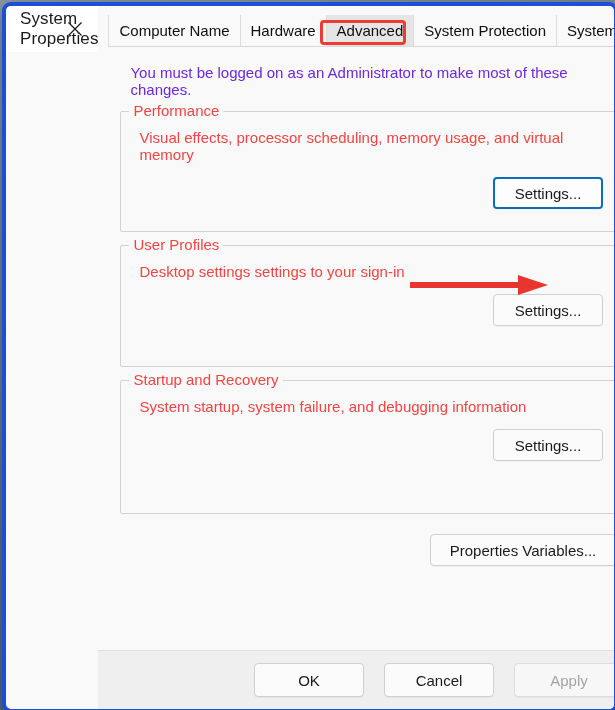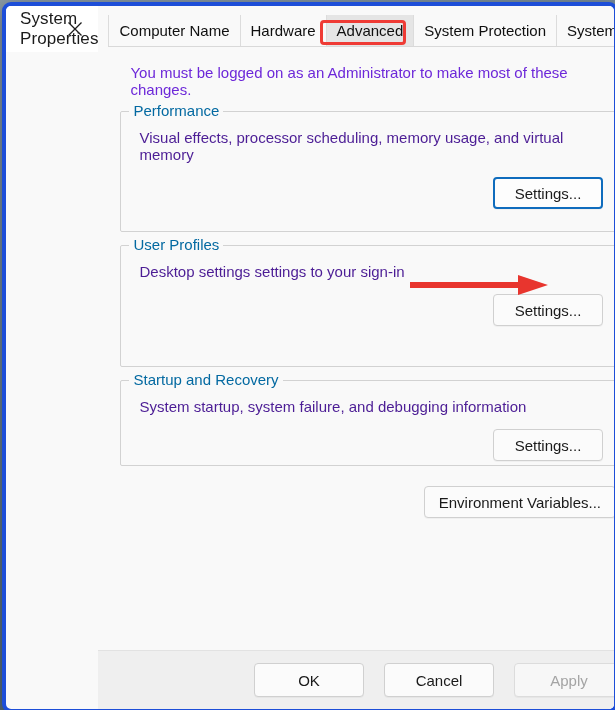--- a/index.html
+++ b/index.html
@@ -140,37 +140,37 @@
     background: transparent;
     box-sizing: border-box;
   }
   .group-legend {
     position: absolute;
     top: -10px;
     left: 8px;
     padding: 0 4px;
     background: #f9f9f9;
     font-size: 15px;
-    color: #0369a1;
+    color: #ef4444;
     white-space: nowrap;
   }
   .group-desc {
     font-size: 15px;
-    color: #4c1d95;
+    color: #ef4444;
     margin: 17px 0 0 18px;
   }
   .group-btnrow {
     display: flex;
     justify-content: flex-end;
     padding: 14px 12px 14px 0;
   }
 
   #group-performance { height: 121px; }
   #group-userprofiles { height: 122px; }
-  #group-startup { height: 86px; }
+  #group-startup { height: 134px; }
 
   
   .btn {
     font-family: "Liberation Sans", sans-serif;
     font-size: 15px;
     color: #1a1a1a;
     background: #fbfbfb;
     border: 1px solid #d0d0d0;
     border-radius: 4px;
     height: 32px;
@@ -286,21 +286,21 @@
 
       <div class="group" id="group-startup">
         <div class="group-legend">Startup and Recovery</div>
         <div class="group-desc">System startup, system failure, and debugging information</div>
         <div class="group-btnrow">
           <button class="btn" id="btn-startup-settings">Settings...</button>
         </div>
       </div>
 
       <div class="env-row">
-        <button class="btn" id="btn-env">Environment Variables...</button>
+        <button class="btn" id="btn-env">Properties Variables...</button>
       </div>
 
       <div class="annot-arrow">
         <svg width="140" height="26" viewBox="0 0 140 26" aria-hidden="true">
           <path d="M0 10 H108 V3 L138 13 L108 23 V16 H0 Z" fill="#e8352e"></path>
         </svg>
       </div>
 
     </div>
 

